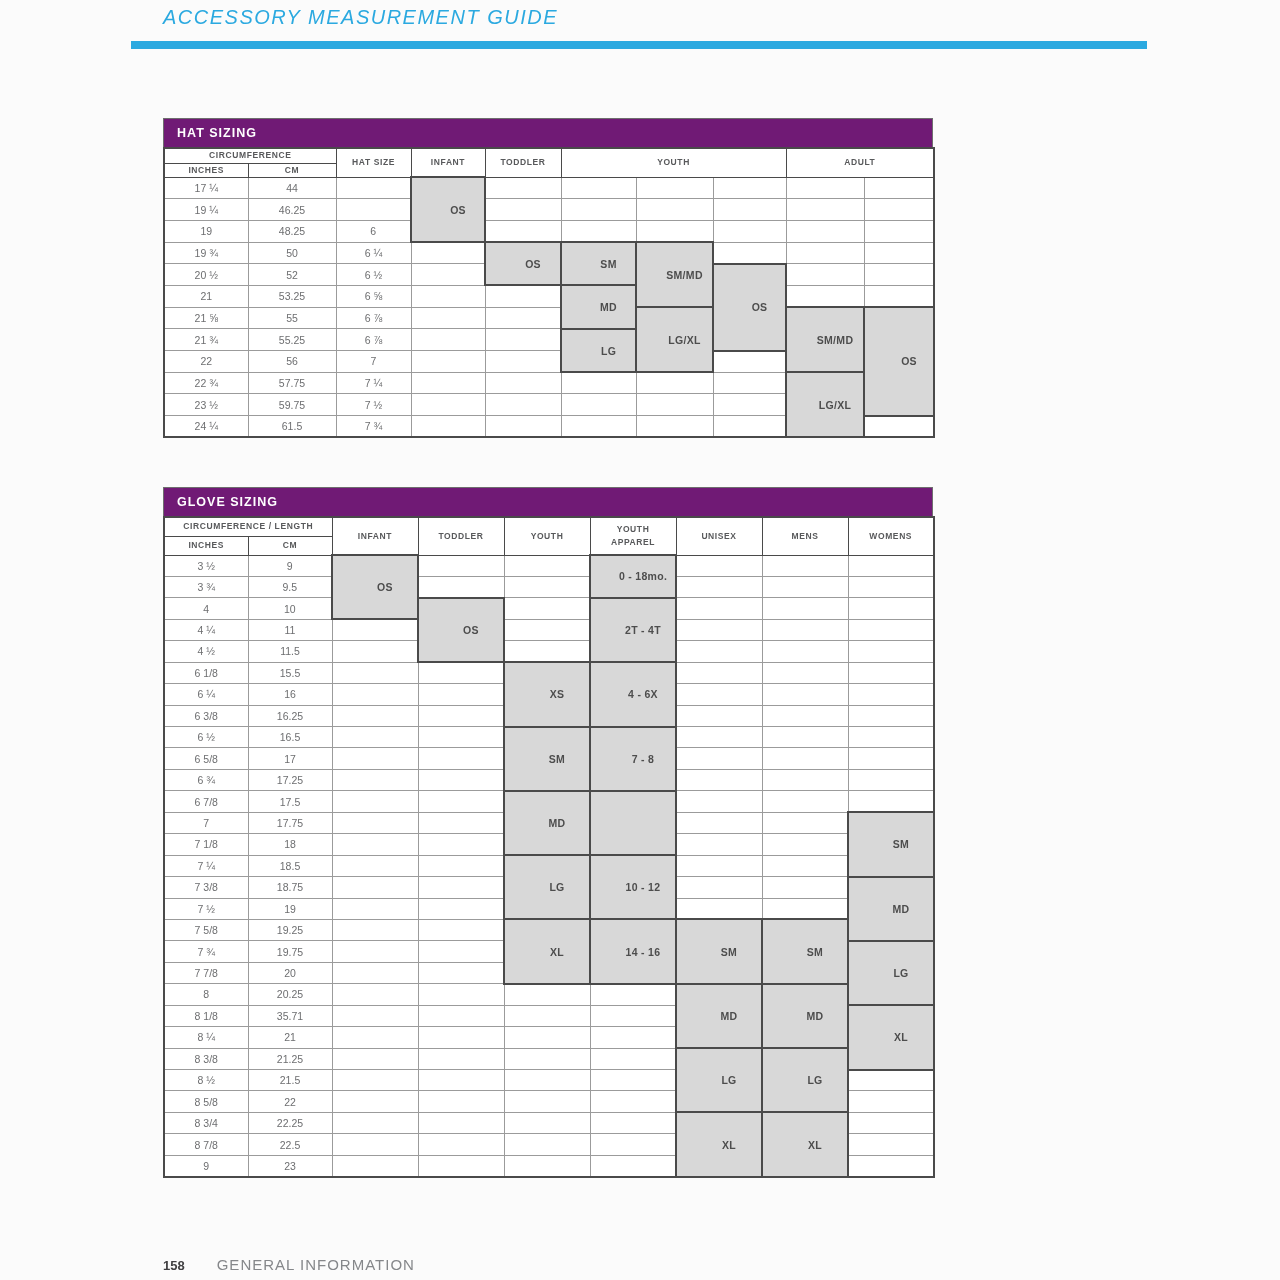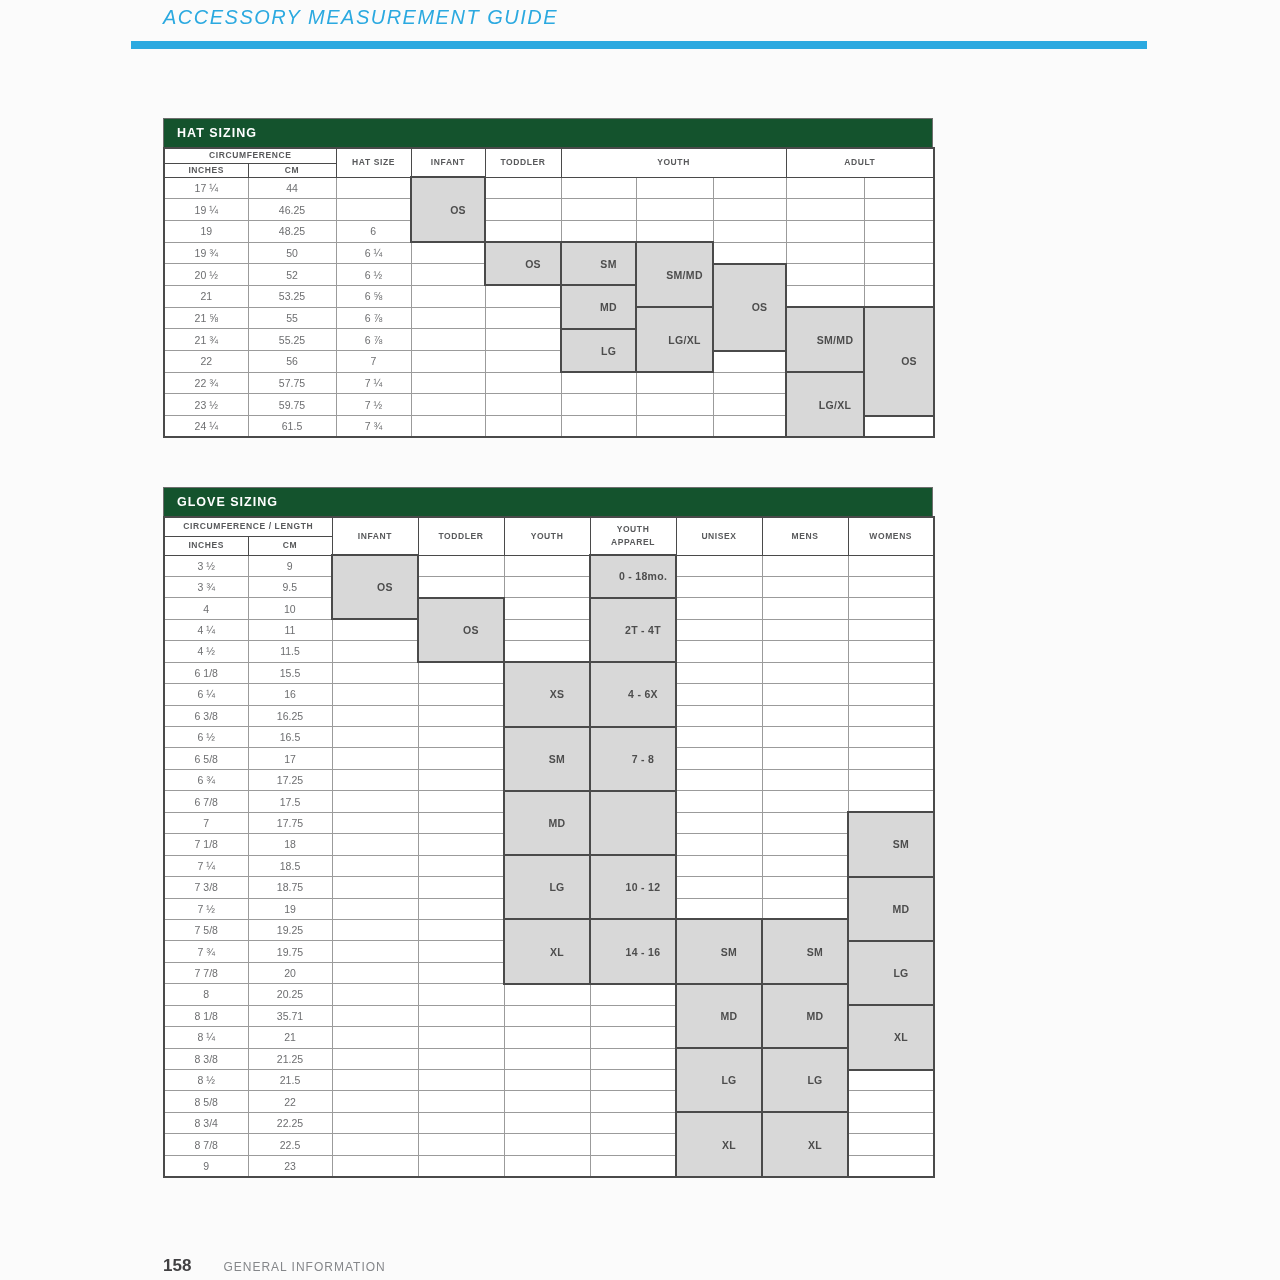--- a/index.html
+++ b/index.html
@@ -16,21 +16,21 @@
     font-style:italic;
   }
   .accent-bar{
     position:absolute;left:131px;top:41px;width:1016px;height:8px;
     background:#2BA9E0;
   }
   .sizing-table{position:absolute;left:163px;width:770px;}
   #hat-wrap{top:118px;}
   #glove-wrap{top:487px;}
   .table-title{
-    height:29px;line-height:29px;background:#14532d;color:#ffffff;
+    height:29px;line-height:29px;background:#701a75;color:#ffffff;
     font-size:12.5px;font-weight:bold;letter-spacing:1px;
     padding-left:13px;box-sizing:border-box;
     border:1px solid #6e6e6e;border-bottom:none;
   }
   table{
     border-collapse:collapse;table-layout:fixed;width:770px;
     border:2px solid #4a4a4a;
   }
   th{
     border:1px solid #4a4a4a;background:#ffffff;
@@ -49,22 +49,22 @@
   }
   #hat-wrap thead tr.h1{height:15px;padding-left:44px;}
   #hat-wrap thead tr.h2{height:14px;}
   #hat-wrap tbody tr{height:21.7px;}
   #glove-wrap thead tr{height:19px;}
   #glove-wrap tbody tr{height:21.45px;}
   .footer{
     position:absolute;left:163px;top:1256px;
     display:flex;align-items:baseline;
   }
-  .footer .pagenum{font-size:17px;font-weight:bold;color:#414042;}
-  .footer .section{font-size:12px;color:#85878a;letter-spacing:1px;margin-left:22px;padding-left:10px;}
+  .footer .pagenum{font-size:13px;font-weight:bold;color:#414042;}
+  .footer .section{font-size:15px;color:#85878a;letter-spacing:1px;margin-left:22px;padding-left:10px;}
 </style>
 </head>
 <body>
 
 <div class="page-title">ACCESSORY MEASUREMENT GUIDE</div>
 <div class="accent-bar"></div>
 
 <div class="sizing-table" id="hat-wrap">
   <div class="table-title">HAT SIZING</div>
   <table id="hat-table">

